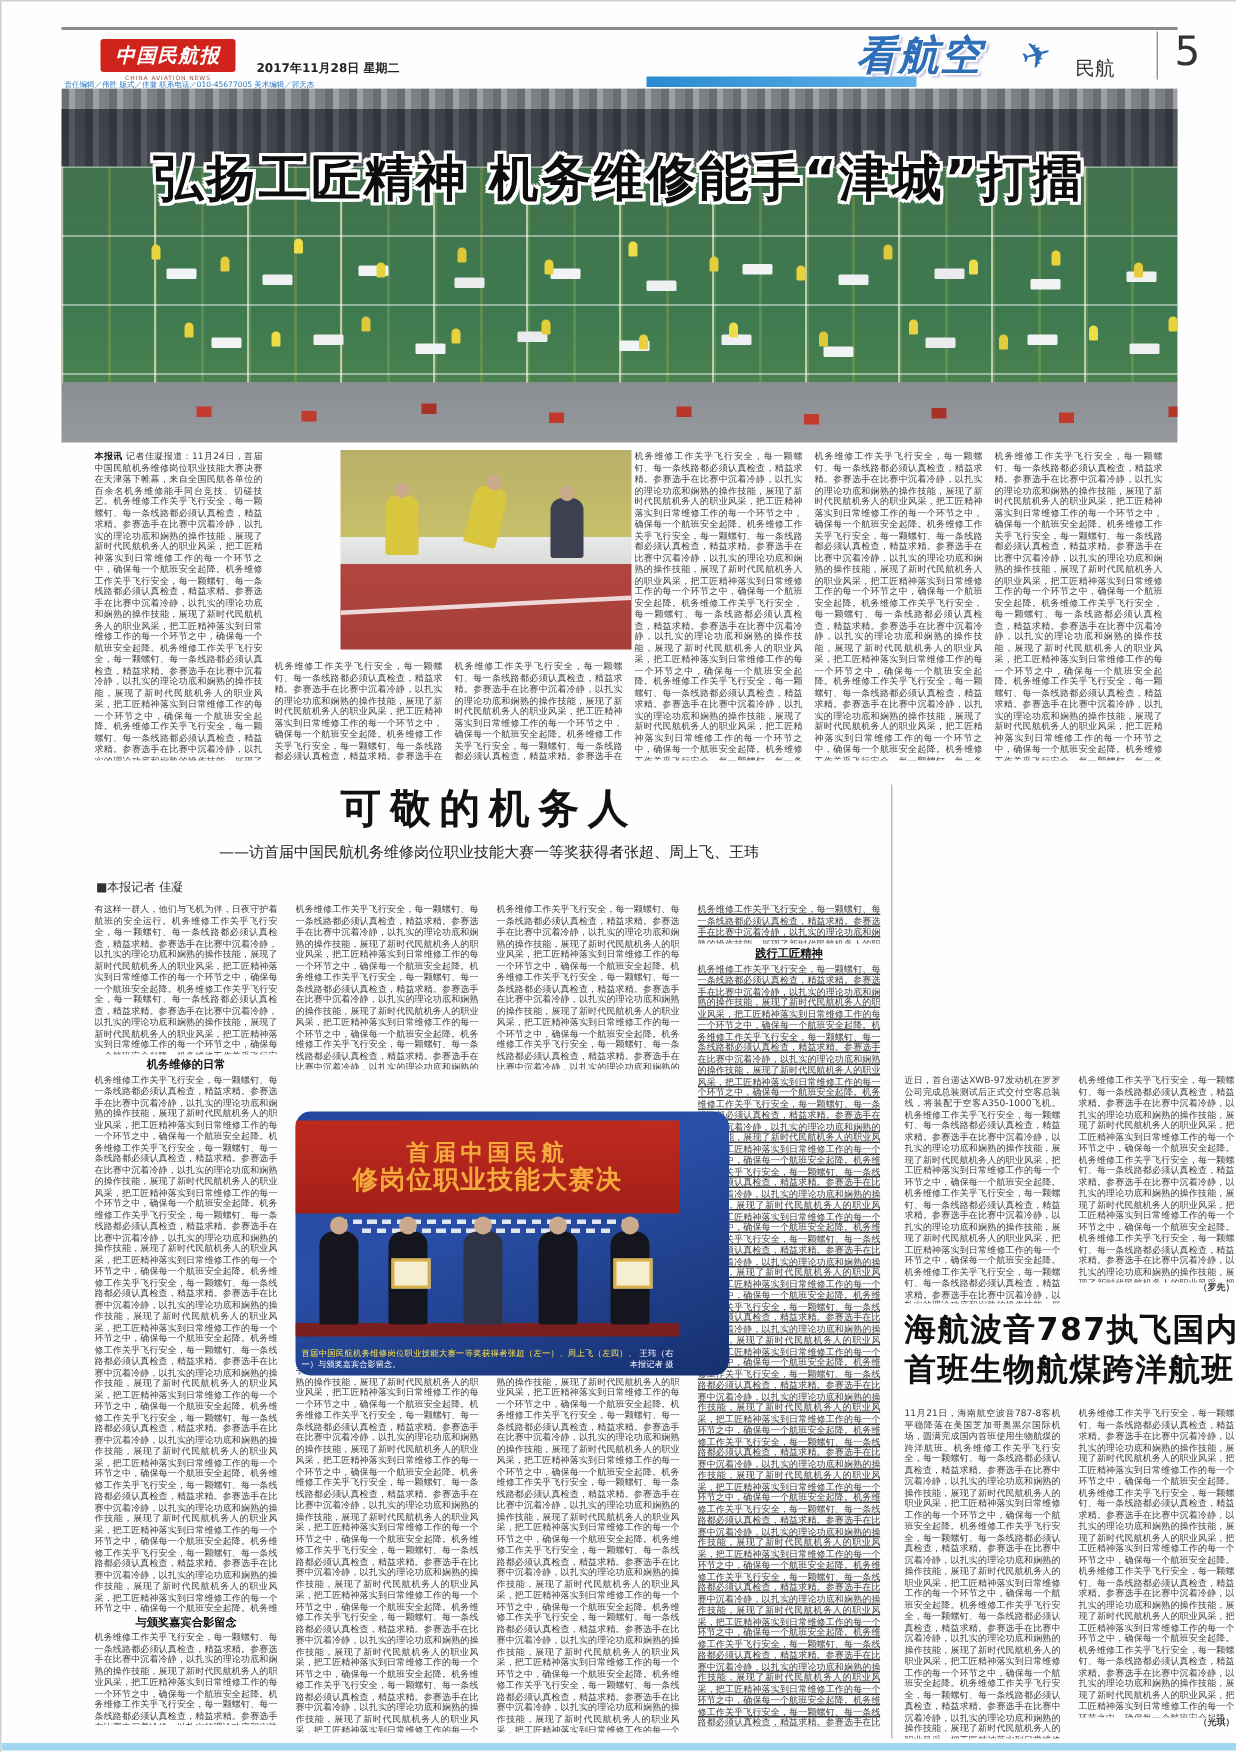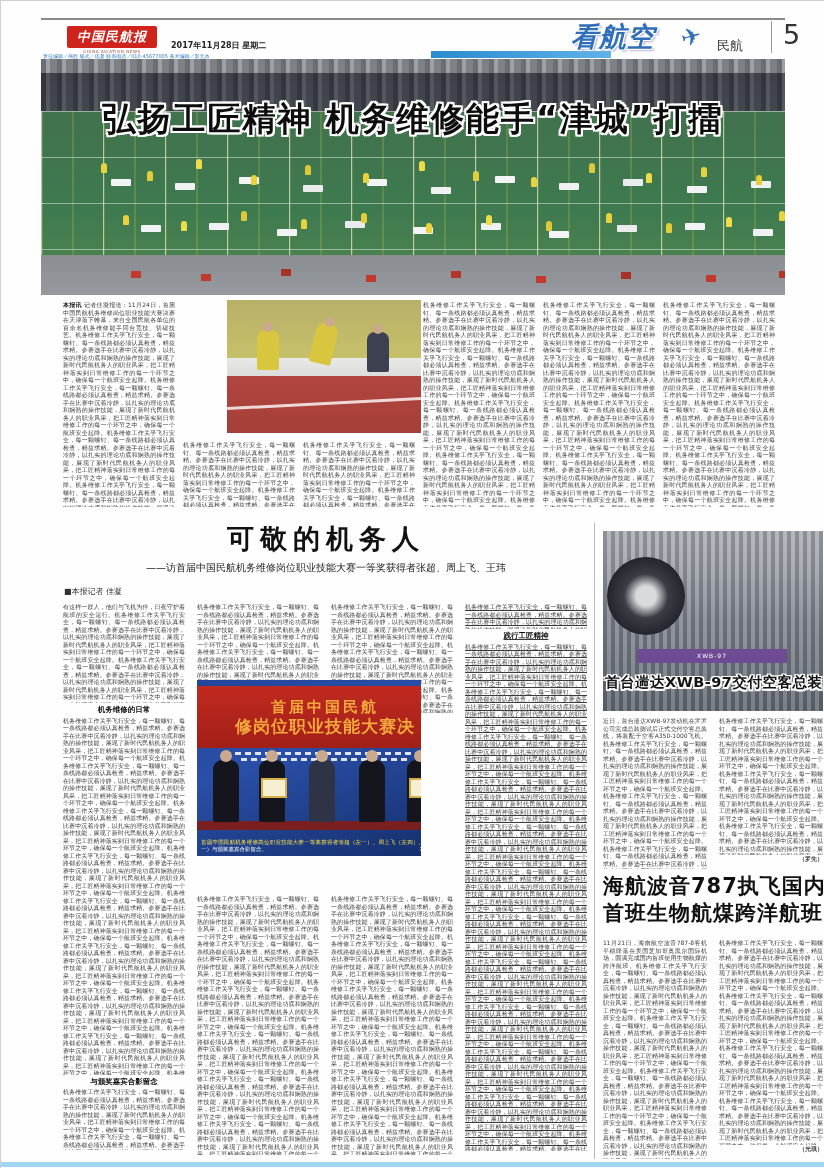--- a/index.html
+++ b/index.html
@@ -73,22 +73,22 @@
   .fig::before{content:"";position:absolute;left:6px;top:-8px;width:10px;height:10px;border-radius:50%;background:#caa98c;}
   .fig.dark{background:#3c4050;}
 
   
   #feature-title{left:60px;top:520px;width:530px;text-align:center;font-size:27px;font-weight:900;
                  letter-spacing:6px;color:#111;}
   #feature-subtitle{left:40px;top:560px;width:570px;text-align:center;font-size:10px;font-weight:normal;color:#222;}
   #feature-byline{left:63px;top:585px;font-size:8px;color:#333;}
 
   
-  #award-photo{left:196px;top:679px;width:224px;height:176px;overflow:hidden;
-     background:linear-gradient(160deg,#24459c 0,#2a4fa8 40%,#16306e 100%);}
+  #award-photo{left:196px;top:740px;width:289px;height:176px;overflow:hidden;
+     background:linear-gradient(160deg,#24459c 0,#2a4fa8 40%,#16306e 100%);border-radius:10px;}
   #award-band{position:absolute;left:0;top:6px;width:256px;height:62px;background:linear-gradient(180deg,#c02a20,#a21f17);
      display:flex;flex-direction:column;align-items:center;justify-content:center;}
   #award-band .l1{font-size:15px;font-weight:900;color:#f5a93c;letter-spacing:3px;line-height:18px;white-space:nowrap;}
   #award-band .l2{font-size:17px;font-weight:900;color:#f5a93c;letter-spacing:1px;line-height:20px;white-space:nowrap;}
   .award-smallrow{position:absolute;left:28px;top:72px;width:200px;height:3px;background:repeating-linear-gradient(90deg,rgba(255,255,255,.85) 0 6px,transparent 6px 10px);}
   .award-smallrow.r2{top:78px;left:44px;width:168px;}
   .person{position:absolute;bottom:34px;width:26px;height:62px;background:#15151d;border-radius:9px 9px 2px 2px;}
   .person::before{content:"";position:absolute;left:7px;top:-10px;width:12px;height:12px;border-radius:50%;background:#caa98c;}
   .person .plaque{position:absolute;left:2px;top:18px;width:22px;height:16px;background:#f7efd2;border:2px solid #d8b04a;}
   #award-carpet{position:absolute;left:0;bottom:26px;width:256px;height:9px;background:#7a1f1f;}
@@ -206,25 +206,20 @@
       </div>
     <div id="award-cap">
       <span>首届中国民航机务维修岗位职业技能大赛一等奖获得者张超（左一）、周上飞（左四）、</span>
       <span class="w">王玮（右一）与颁奖嘉宾合影留念。</span>
       <span class="cr">本报记者 摄</span>
     </div>
   </div>
 
   <div class="abs" id="v-divider"></div>
 
-  <div class="abs" id="xwb-photo">
-    <div id="xwb-engine"></div>
-    <div id="xwb-banner">XWB-97</div>
-    <div id="xwb-caption">首台遄达XWB-97交付空客总装</div>
-  </div>
 
   <div class="col" style="left:602px;top:716px;width:104px;height:152px;"><span>近日，首台遄达XWB-97发动机在罗罗公司完成总装测试后正式交付空客总装线，将装配于空客A350-1000飞机。</span><span>机务维修工作关乎飞行安全，每一颗螺钉、每一条线路都必须认真检查，精益求精。参赛选手在比赛中沉着冷静，以扎实的理论功底和娴熟的操作技能，展现了新时代民航机务人的职业风采，把工匠精神落实到日常维修工作的每一个环节之中，确保每一个航班安全起降。机务维修工作关乎飞行安全，每一颗螺钉、每一条线路都必须认真检查，精益求精。参赛选手在比赛中沉着冷静，以扎实的理论功底和娴熟的操作技能，展现了新时代民航机务人的职业风采，把工匠精神落实到日常维修工作的每一个环节之中，确保每一个航班安全起降。机务维修工作关乎飞行安全，每一颗螺钉、每一条线路都必须认真检查，精益求精。参赛选手在比赛中沉着冷静，以扎实的理论功底和娴熟的操作技能，展现了新时代民航机务人的职业风采，把工匠精神落实到日常维修工作的每一个环节之中，确保每一个航班安全起降。</span></div>
   <div class="col" style="left:718px;top:716px;width:104px;height:152px;">
     <div class="blk" style="height:138px;"><span>机务维修工作关乎飞行安全，每一颗螺钉、每一条线路都必须认真检查，精益求精。参赛选手在比赛中沉着冷静，以扎实的理论功底和娴熟的操作技能，展现了新时代民航机务人的职业风采，把工匠精神落实到日常维修工作的每一个环节之中，确保每一个航班安全起降。机务维修工作关乎飞行安全，每一颗螺钉、每一条线路都必须认真检查，精益求精。参赛选手在比赛中沉着冷静，以扎实的理论功底和娴熟的操作技能，展现了新时代民航机务人的职业风采，把工匠精神落实到日常维修工作的每一个环节之中，确保每一个航班安全起降。机务维修工作关乎飞行安全，每一颗螺钉、每一条线路都必须认真检查，精益求精。参赛选手在比赛中沉着冷静，以扎实的理论功底和娴熟的操作技能，展现了新时代民航机务人的职业风采，把工匠精神落实到日常维修工作的每一个环节之中，确保每一个航班安全起降。机务维修工作关乎飞行安全，每一颗螺钉、每一条线路都必须认真检查，精益求精。参赛选手在比赛中沉着冷静，以扎实的理论功底和娴熟的操作技能，展现了新时代民航机务人的职业风采，把工匠精神落实到日常维修工作的每一个环节之中，确保每一个航班安全起降。</span></div>
     <div class="endcredit">（罗先）</div>
   </div>
 
   <div class="abs" id="hna-headline">
     <div>海航波音787执飞国内</div>
     <div>首班生物航煤跨洋航班</div>

